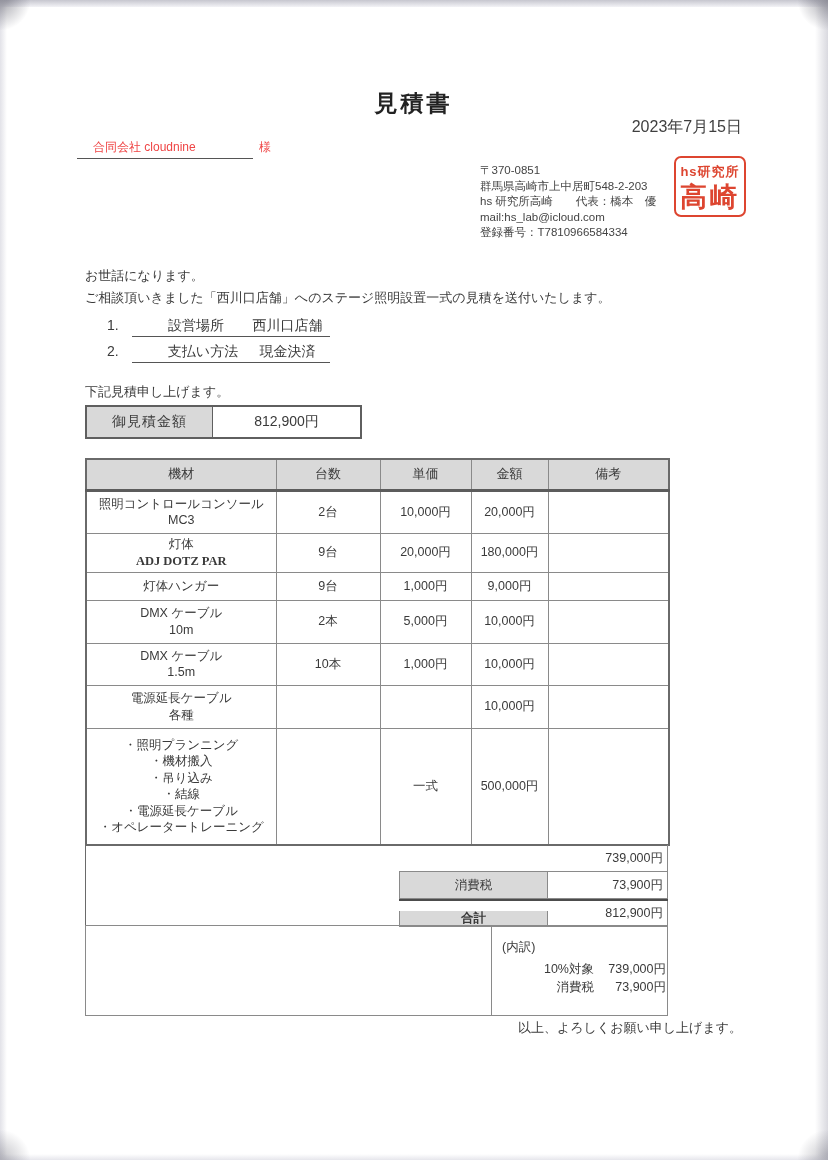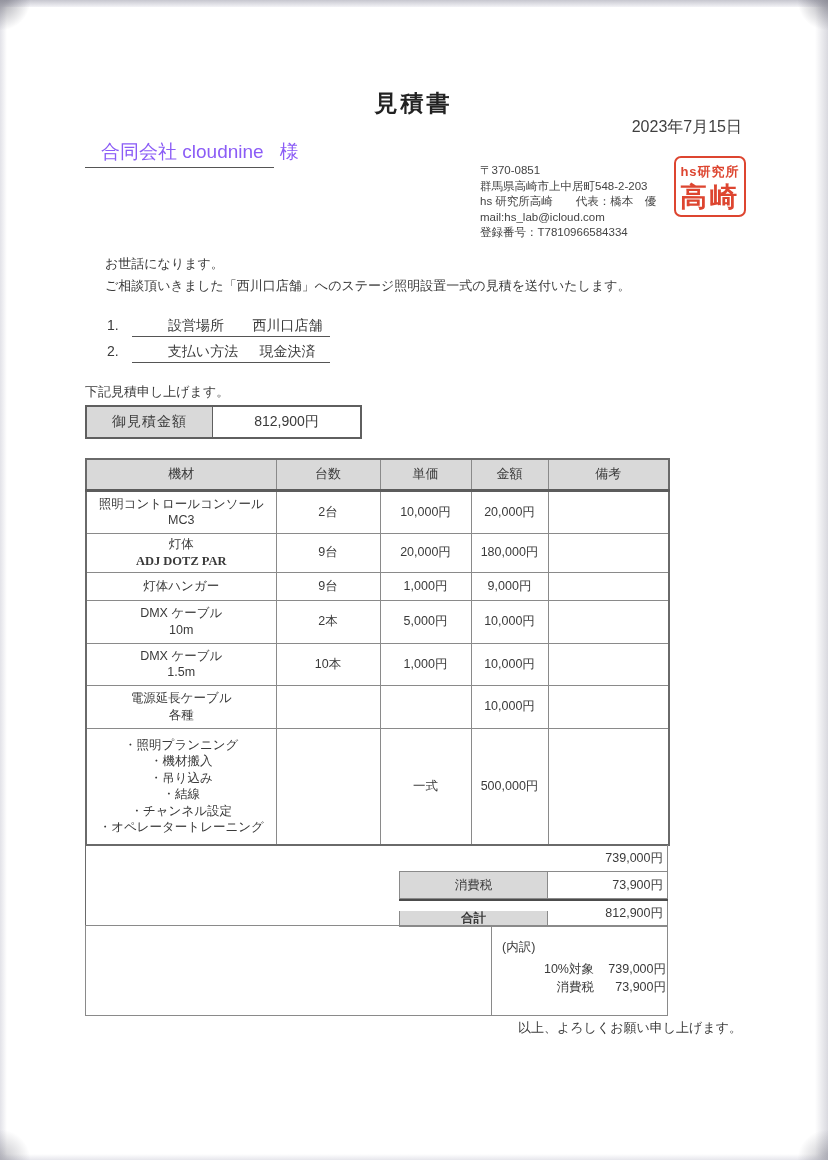--- a/index.html
+++ b/index.html
@@ -15,32 +15,32 @@
   .corner { position:absolute; width:30px; height:30px; }
   .corner.tl { left:0; top:0; background:radial-gradient(circle at 0 0, rgba(70,70,85,.5), transparent 72%); }
   .corner.tr { right:0; top:0; background:radial-gradient(circle at 100% 0, rgba(70,70,85,.5), transparent 72%); }
   .corner.bl { left:0; bottom:0; background:radial-gradient(circle at 0 100%, rgba(70,70,85,.35), transparent 72%); }
   .corner.br { right:0; bottom:0; background:radial-gradient(circle at 100% 100%, rgba(70,70,85,.35), transparent 72%); }
 
   .doc-title { position:absolute; left:85px; top:88px; width:657px; text-align:center;
                font-size:23px; font-weight:bold; letter-spacing:3px; color:#222; }
   .doc-date  { position:absolute; left:85px; top:117px; width:657px; text-align:right; font-size:16px; color:#3f3f3f; }
 
-  .recipient { position:absolute; left:85px; top:139px; font-size:19px; color:#8b5cf6; }
+  .recipient { position:absolute; left:77px; top:139px; font-size:12px; color:#ef4444; }
   .recipient .name { display:inline-block; min-width:176px; padding:0 10px 2px 16px; border-bottom:1.5px solid #555; }
   .recipient .honorific { margin-left:6px; }
 
   .sender { position:absolute; left:480px; top:163px; font-size:11.5px; line-height:15.6px; color:#444; }
 
   .stamp { position:absolute; left:674px; top:156px; width:72px; height:61px; border:2.5px solid #dd4530;
            border-radius:7px; color:#dd4530; text-align:center; padding-top:5px; background:rgba(255,255,255,.0); }
   .stamp .s1 { font-size:13px; font-weight:bold; letter-spacing:1px; }
   .stamp .s2 { font-size:27px; font-weight:bold; letter-spacing:3px; line-height:32px; }
 
-  .greeting { position:absolute; left:85px; top:253px; font-size:13px; line-height:22px; color:#3a3a3a;margin-left:20px; }
+  .greeting { position:absolute; left:85px; top:265px; font-size:13px; line-height:22px; color:#3a3a3a; }
 
   .conditions { position:absolute; left:107px; top:317px; font-size:14px; color:#3a3a3a; }
   .cond-row { height:26px; }
   .cond-no { display:inline-block; width:25px; }
   .cond-line { display:inline-block; width:198px; border-bottom:1px solid #555; padding-bottom:1px;text-align:center; }
   .cond-label { display:inline-block; width:113px; }
 
   .lead { position:absolute; left:85px; top:383px; font-size:13px; color:#3a3a3a; }
 
   .quote-box { position:absolute; left:85px; top:405px; width:277px; height:34px; border:2px solid #5f5f5f; display:flex; }
@@ -205,21 +205,21 @@
       <td></td>
       <td>10,000円</td>
       <td></td>
     </tr>
     <tr style="height:117px">
       <td class="svc">
         <div>・照明プランニング</div>
         <div>・機材搬入</div>
         <div>・吊り込み</div>
         <div>・結線</div>
-        <div>・チャンネル設定</div>
+        <div>・電源延長ケーブル</div>
         <div>・オペレータートレーニング</div>
       </td>
       <td></td>
       <td>一式</td>
       <td>500,000円</td>
       <td></td>
     </tr>
   </tbody>
     </table>
 

